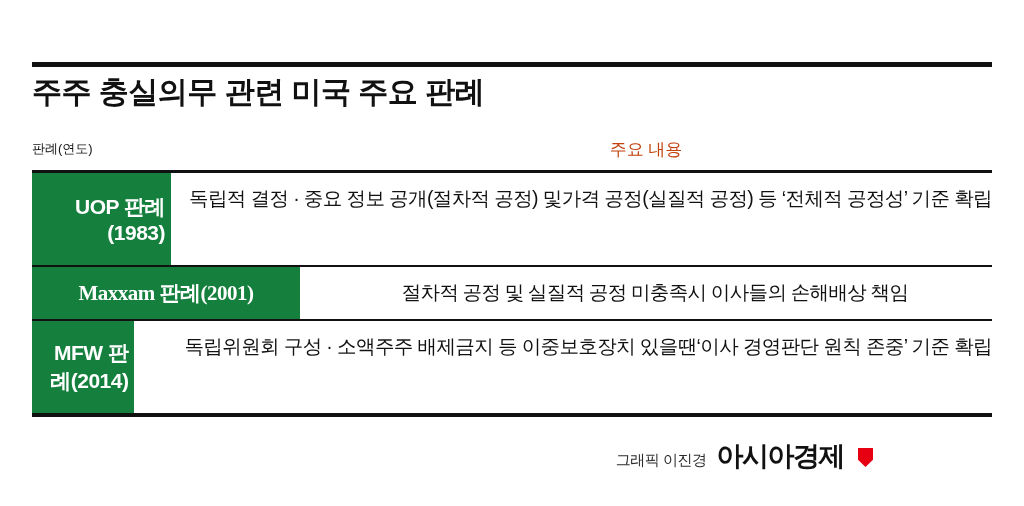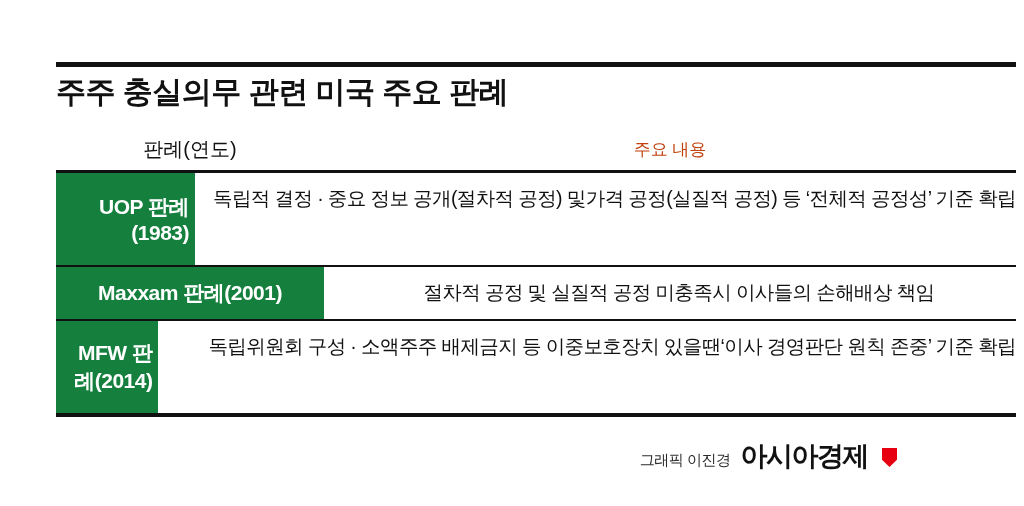--- a/index.html
+++ b/index.html
@@ -13,21 +13,20 @@
     font-family: "Liberation Sans", sans-serif;
     color: #1a1a1a;
     overflow: hidden;
   }
   .page {
     position: relative;
     width: 905px;
     height: 506px;
     box-sizing: border-box;
     padding: 0 32px;
-    margin-left: 24px;
   }
   .top-rule {
     position: absolute;
     left: 32px;
     top: 62px;
     width: 960px;
     height: 5px;
     background: #111111;
   }
   .title {
@@ -46,22 +45,22 @@
     top: 130px;
     width: 960px;
   }
   .head-row {
     display: flex;
     height: 38px;
     align-items: center;
   }
   .head-cell-left {
     width: 268px;
-    text-align: center;
-    font-size: 20px;
+    text-align: left;
+    font-size: 13px;
     color: #111111;
   }
   .head-cell-right {
     flex: 1;
     text-align: center;
     font-size: 17px;
     color: #c2410c;
   }
   .head-underline {
     width: 960px;
@@ -101,21 +100,21 @@
     box-sizing: border-box;
   }
   .desc-line {
     font-size: 19.5px;
     line-height: 31px;
     letter-spacing: -0.6px;
     color: #111111;
     white-space: nowrap;
   }
   .r1 { height: 92px; }
-  .r2 { height: 52px; }
+  .r2 { height: 52px; font-family: Liberation Serif, serif; }
   .r3 { height: 92px; }
 
   .footer {
     position: absolute;
     right: 32px;
     bottom: 32px;
     display: flex;
     align-items: baseline;
     gap: 10px;
   }

